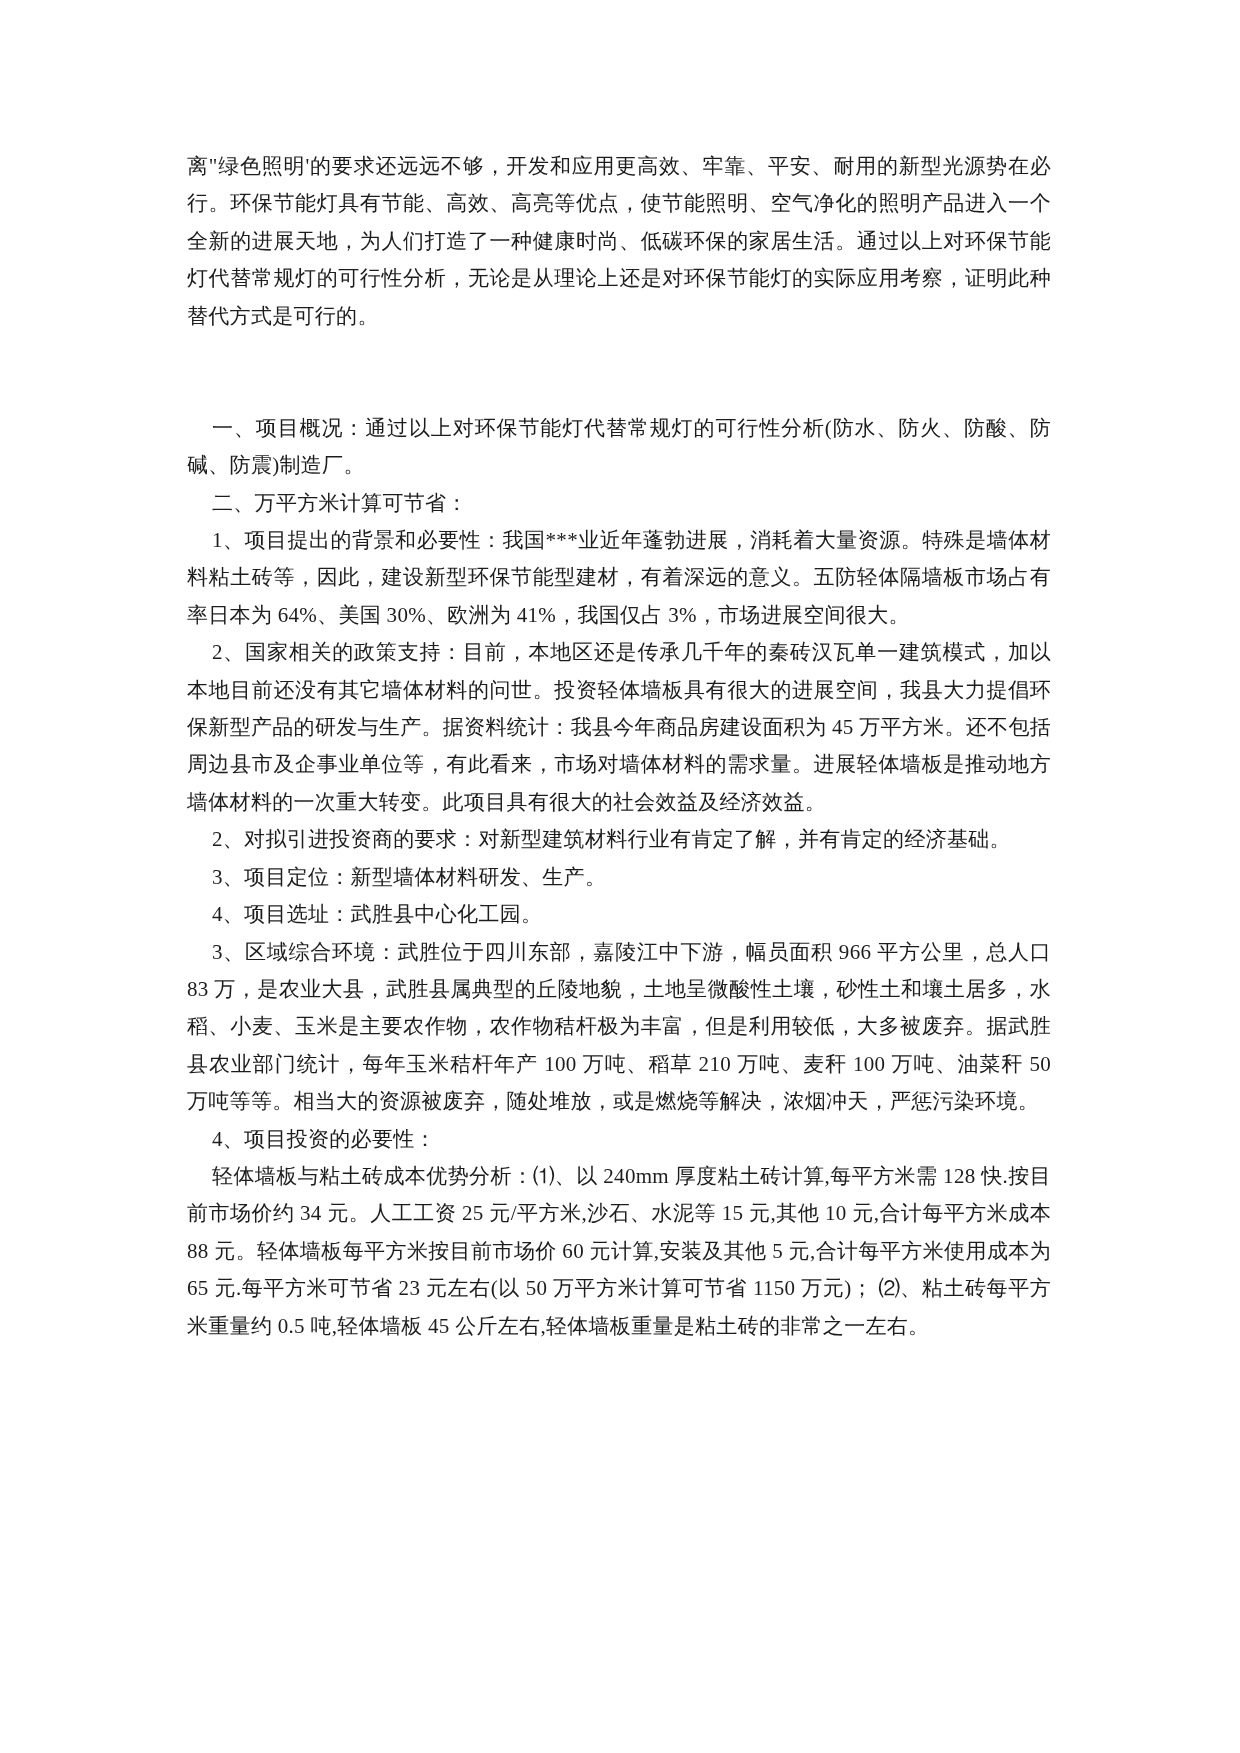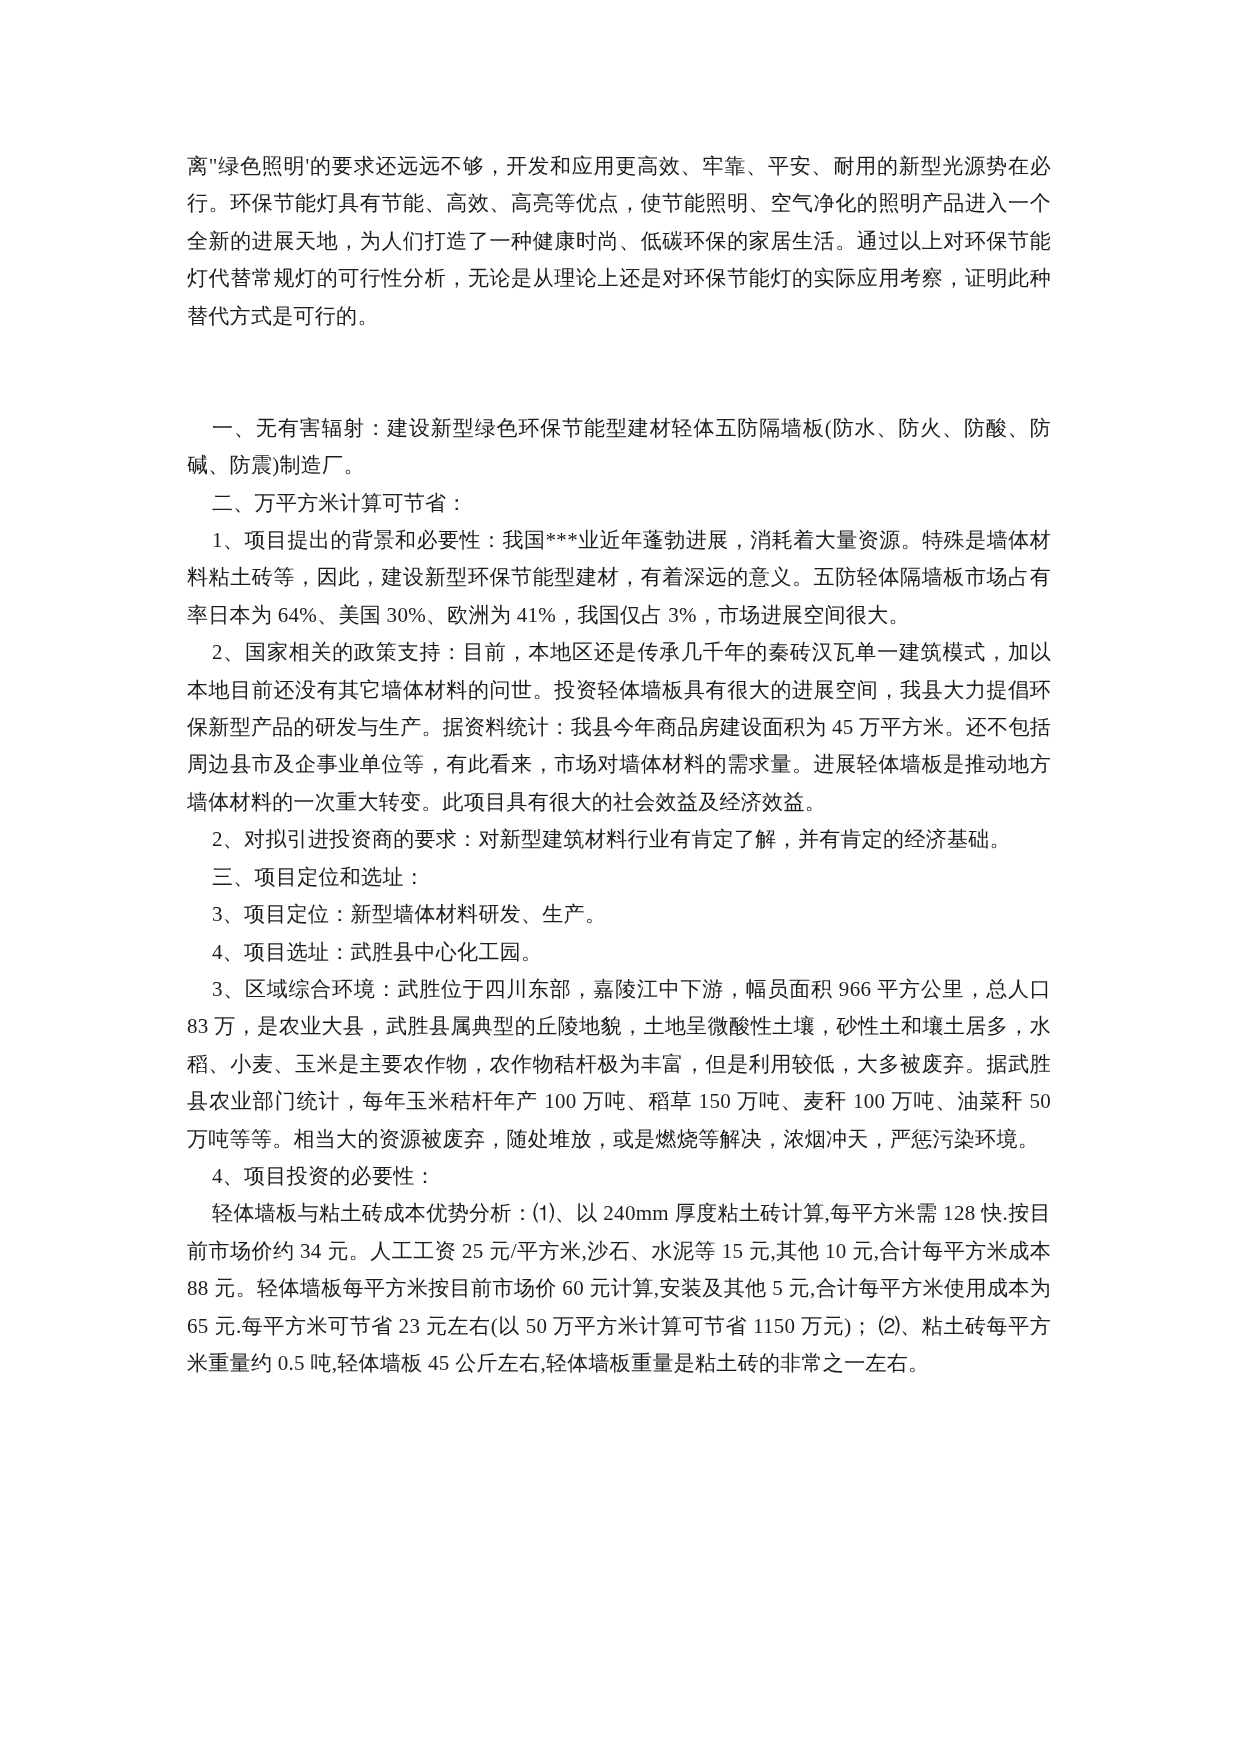--- a/index.html
+++ b/index.html
@@ -30,24 +30,23 @@
   }
   .gap {
     margin-top: 74.8px !important;
   }
 </style>
 </head>
 <body>
 
 <div class="page">
   <p>离"绿色照明'的要求还远远不够，开发和应用更高效、牢靠、平安、耐用的新型光源势在必行。环保节能灯具有节能、高效、高亮等优点，使节能照明、空气净化的照明产品进入一个全新的进展天地，为人们打造了一种健康时尚、低碳环保的家居生活。通过以上对环保节能灯代替常规灯的可行性分析，无论是从理论上还是对环保节能灯的实际应用考察，证明此种替代方式是可行的。</p>
-  <p class="indent gap">一、无有害辐射：建设新型绿色环保节能型建材轻体五防隔墙板(防水、防火、防酸、防碱、防震)制造厂。</p>
+  <p class="indent gap">一、项目概况：通过以上对环保节能灯代替常规灯的可行性分析(防水、防火、防酸、防碱、防震)制造厂。</p>
   <p class="indent">二、万平方米计算可节省：</p>
   <p class="indent">1、项目提出的背景和必要性：我国***业近年蓬勃进展，消耗着大量资源。特殊是墙体材料粘土砖等，因此，建设新型环保节能型建材，有着深远的意义。五防轻体隔墙板市场占有率日本为 64%、美国 30%、欧洲为 41%，我国仅占 3%，市场进展空间很大。</p>
   <p class="indent">2、国家相关的政策支持：目前，本地区还是传承几千年的秦砖汉瓦单一建筑模式，加以本地目前还没有其它墙体材料的问世。投资轻体墙板具有很大的进展空间，我县大力提倡环保新型产品的研发与生产。据资料统计：我县今年商品房建设面积为 45 万平方米。还不包括周边县市及企事业单位等，有此看来，市场对墙体材料的需求量。进展轻体墙板是推动地方墙体材料的一次重大转变。此项目具有很大的社会效益及经济效益。</p>
   <p class="indent">2、对拟引进投资商的要求：对新型建筑材料行业有肯定了解，并有肯定的经济基础。</p>
-  <p class="indent">三、项目定位和选址：</p>
   <p class="indent">3、项目定位：新型墙体材料研发、生产。</p>
   <p class="indent">4、项目选址：武胜县中心化工园。</p>
-  <p class="indent">3、区域综合环境：武胜位于四川东部，嘉陵江中下游，幅员面积 966 平方公里，总人口 83 万，是农业大县，武胜县属典型的丘陵地貌，土地呈微酸性土壤，砂性土和壤土居多，水稻、小麦、玉米是主要农作物，农作物秸杆极为丰富，但是利用较低，大多被废弃。据武胜县农业部门统计，每年玉米秸杆年产 100 万吨、稻草 150 万吨、麦秆 100 万吨、油菜秆 50 万吨等等。相当大的资源被废弃，随处堆放，或是燃烧等解决，浓烟冲天，严惩污染环境。</p>
+  <p class="indent">3、区域综合环境：武胜位于四川东部，嘉陵江中下游，幅员面积 966 平方公里，总人口 83 万，是农业大县，武胜县属典型的丘陵地貌，土地呈微酸性土壤，砂性土和壤土居多，水稻、小麦、玉米是主要农作物，农作物秸杆极为丰富，但是利用较低，大多被废弃。据武胜县农业部门统计，每年玉米秸杆年产 100 万吨、稻草 210 万吨、麦秆 100 万吨、油菜秆 50 万吨等等。相当大的资源被废弃，随处堆放，或是燃烧等解决，浓烟冲天，严惩污染环境。</p>
   <p class="indent">4、项目投资的必要性：</p>
   <p class="indent">轻体墙板与粘土砖成本优势分析：⑴、以 240mm 厚度粘土砖计算,每平方米需 128 快.按目前市场价约 34 元。人工工资 25 元/平方米,沙石、水泥等 15 元,其他 10 元,合计每平方米成本 88 元。轻体墙板每平方米按目前市场价 60 元计算,安装及其他 5 元,合计每平方米使用成本为 65 元.每平方米可节省 23 元左右(以 50 万平方米计算可节省 1150 万元)； ⑵、粘土砖每平方米重量约 0.5 吨,轻体墙板 45 公斤左右,轻体墙板重量是粘土砖的非常之一左右。</p>
 </div>
 
 </body></html>

